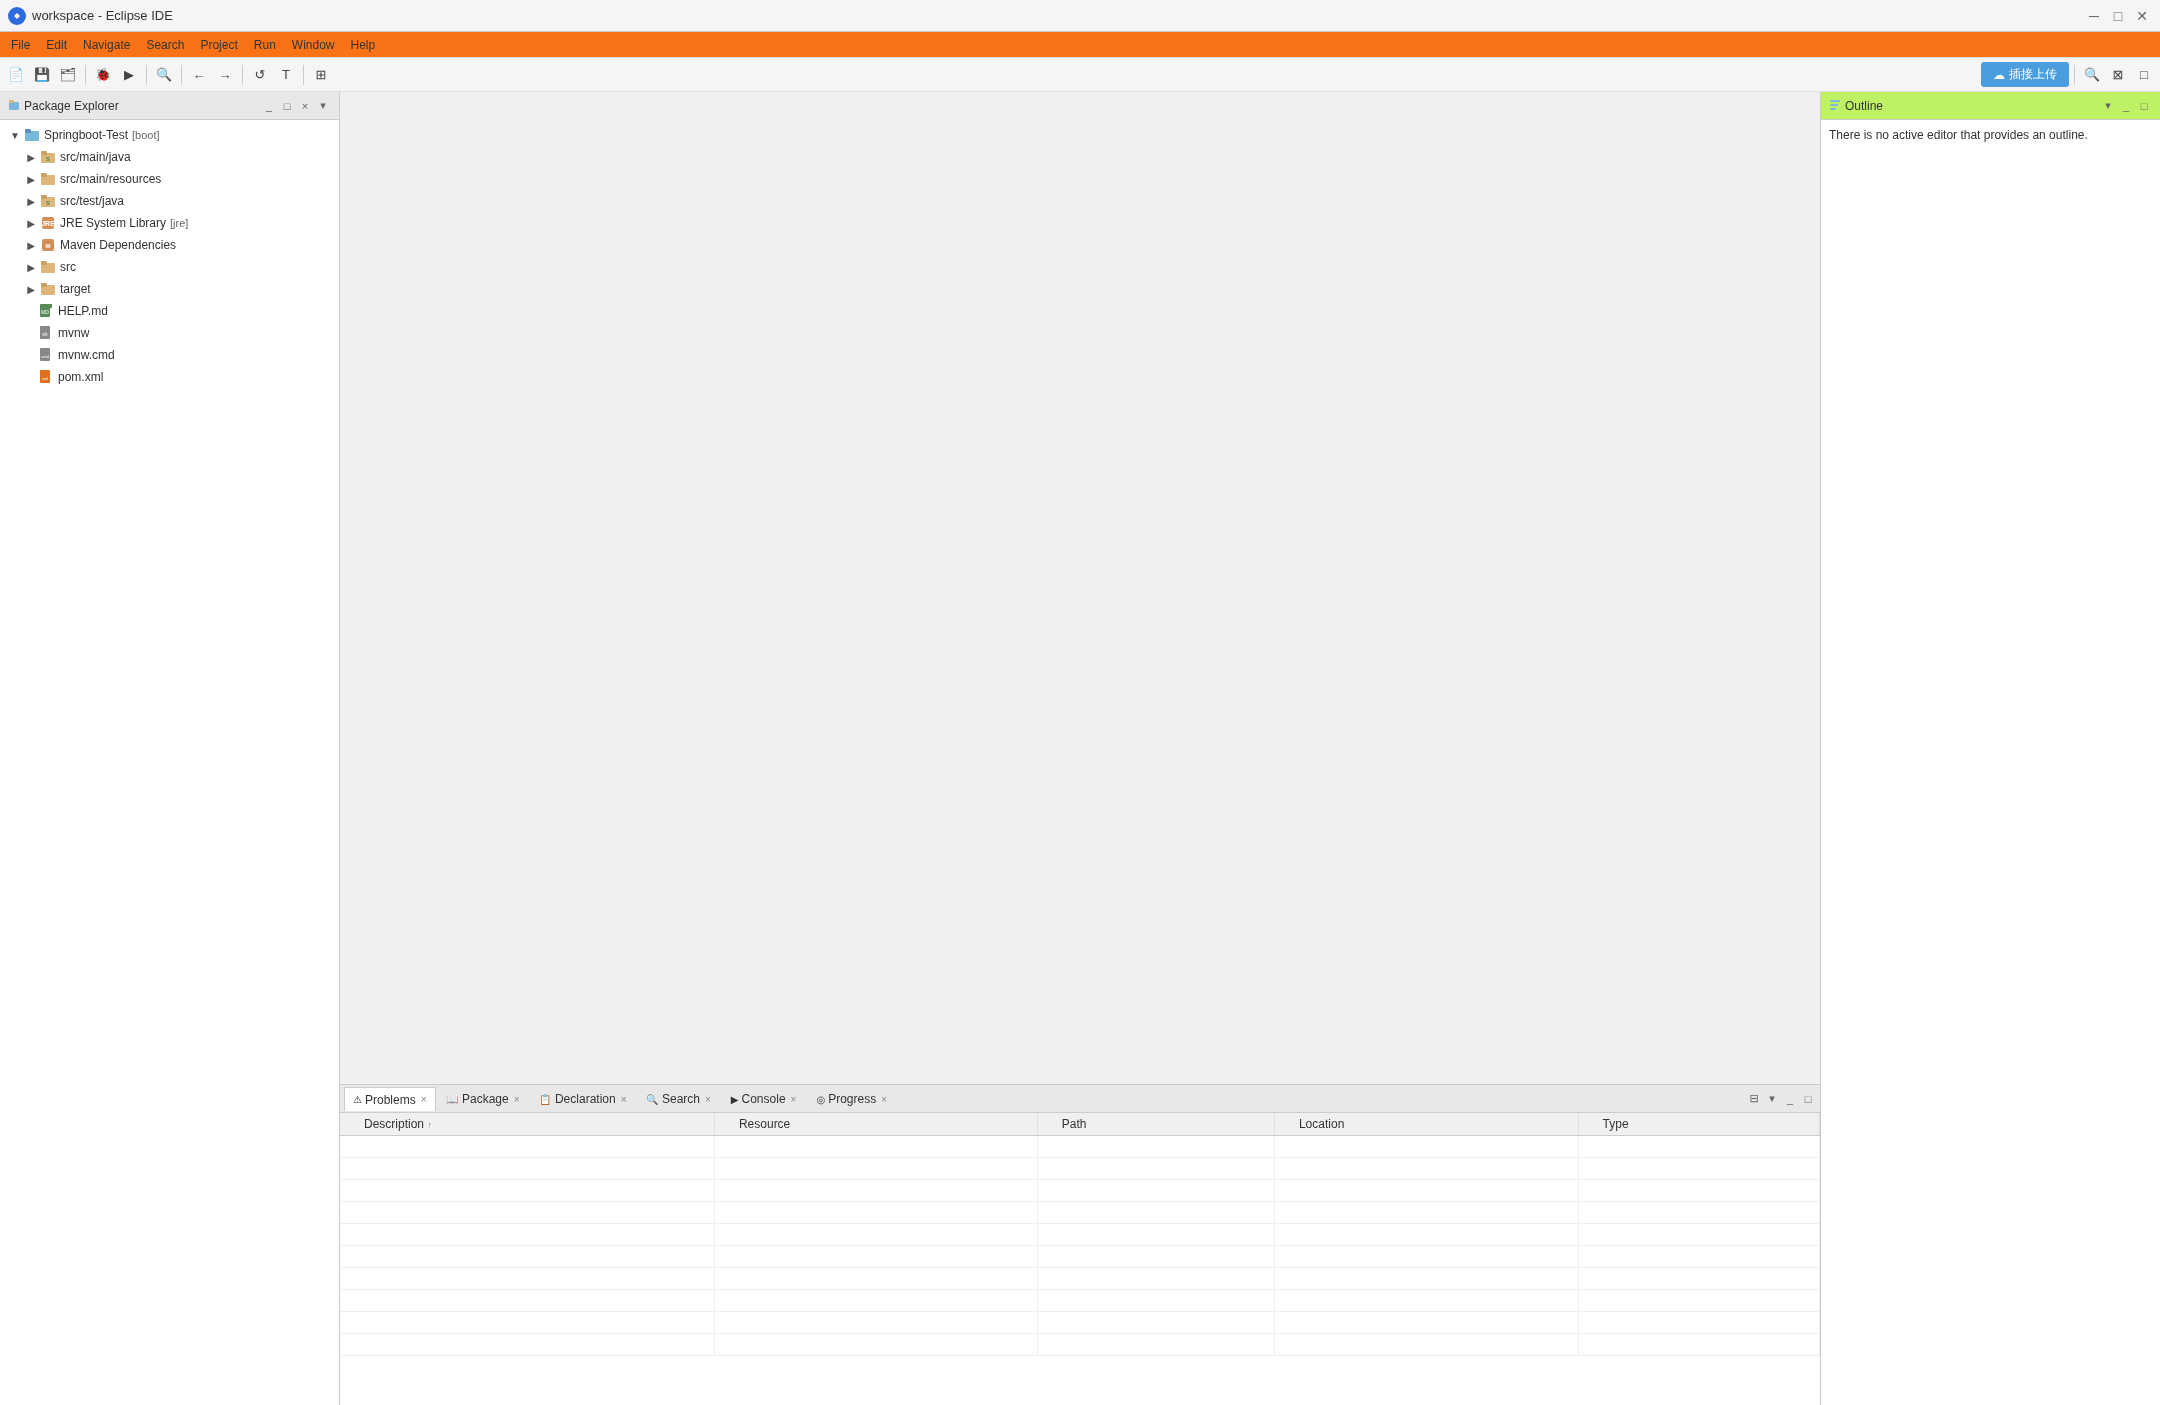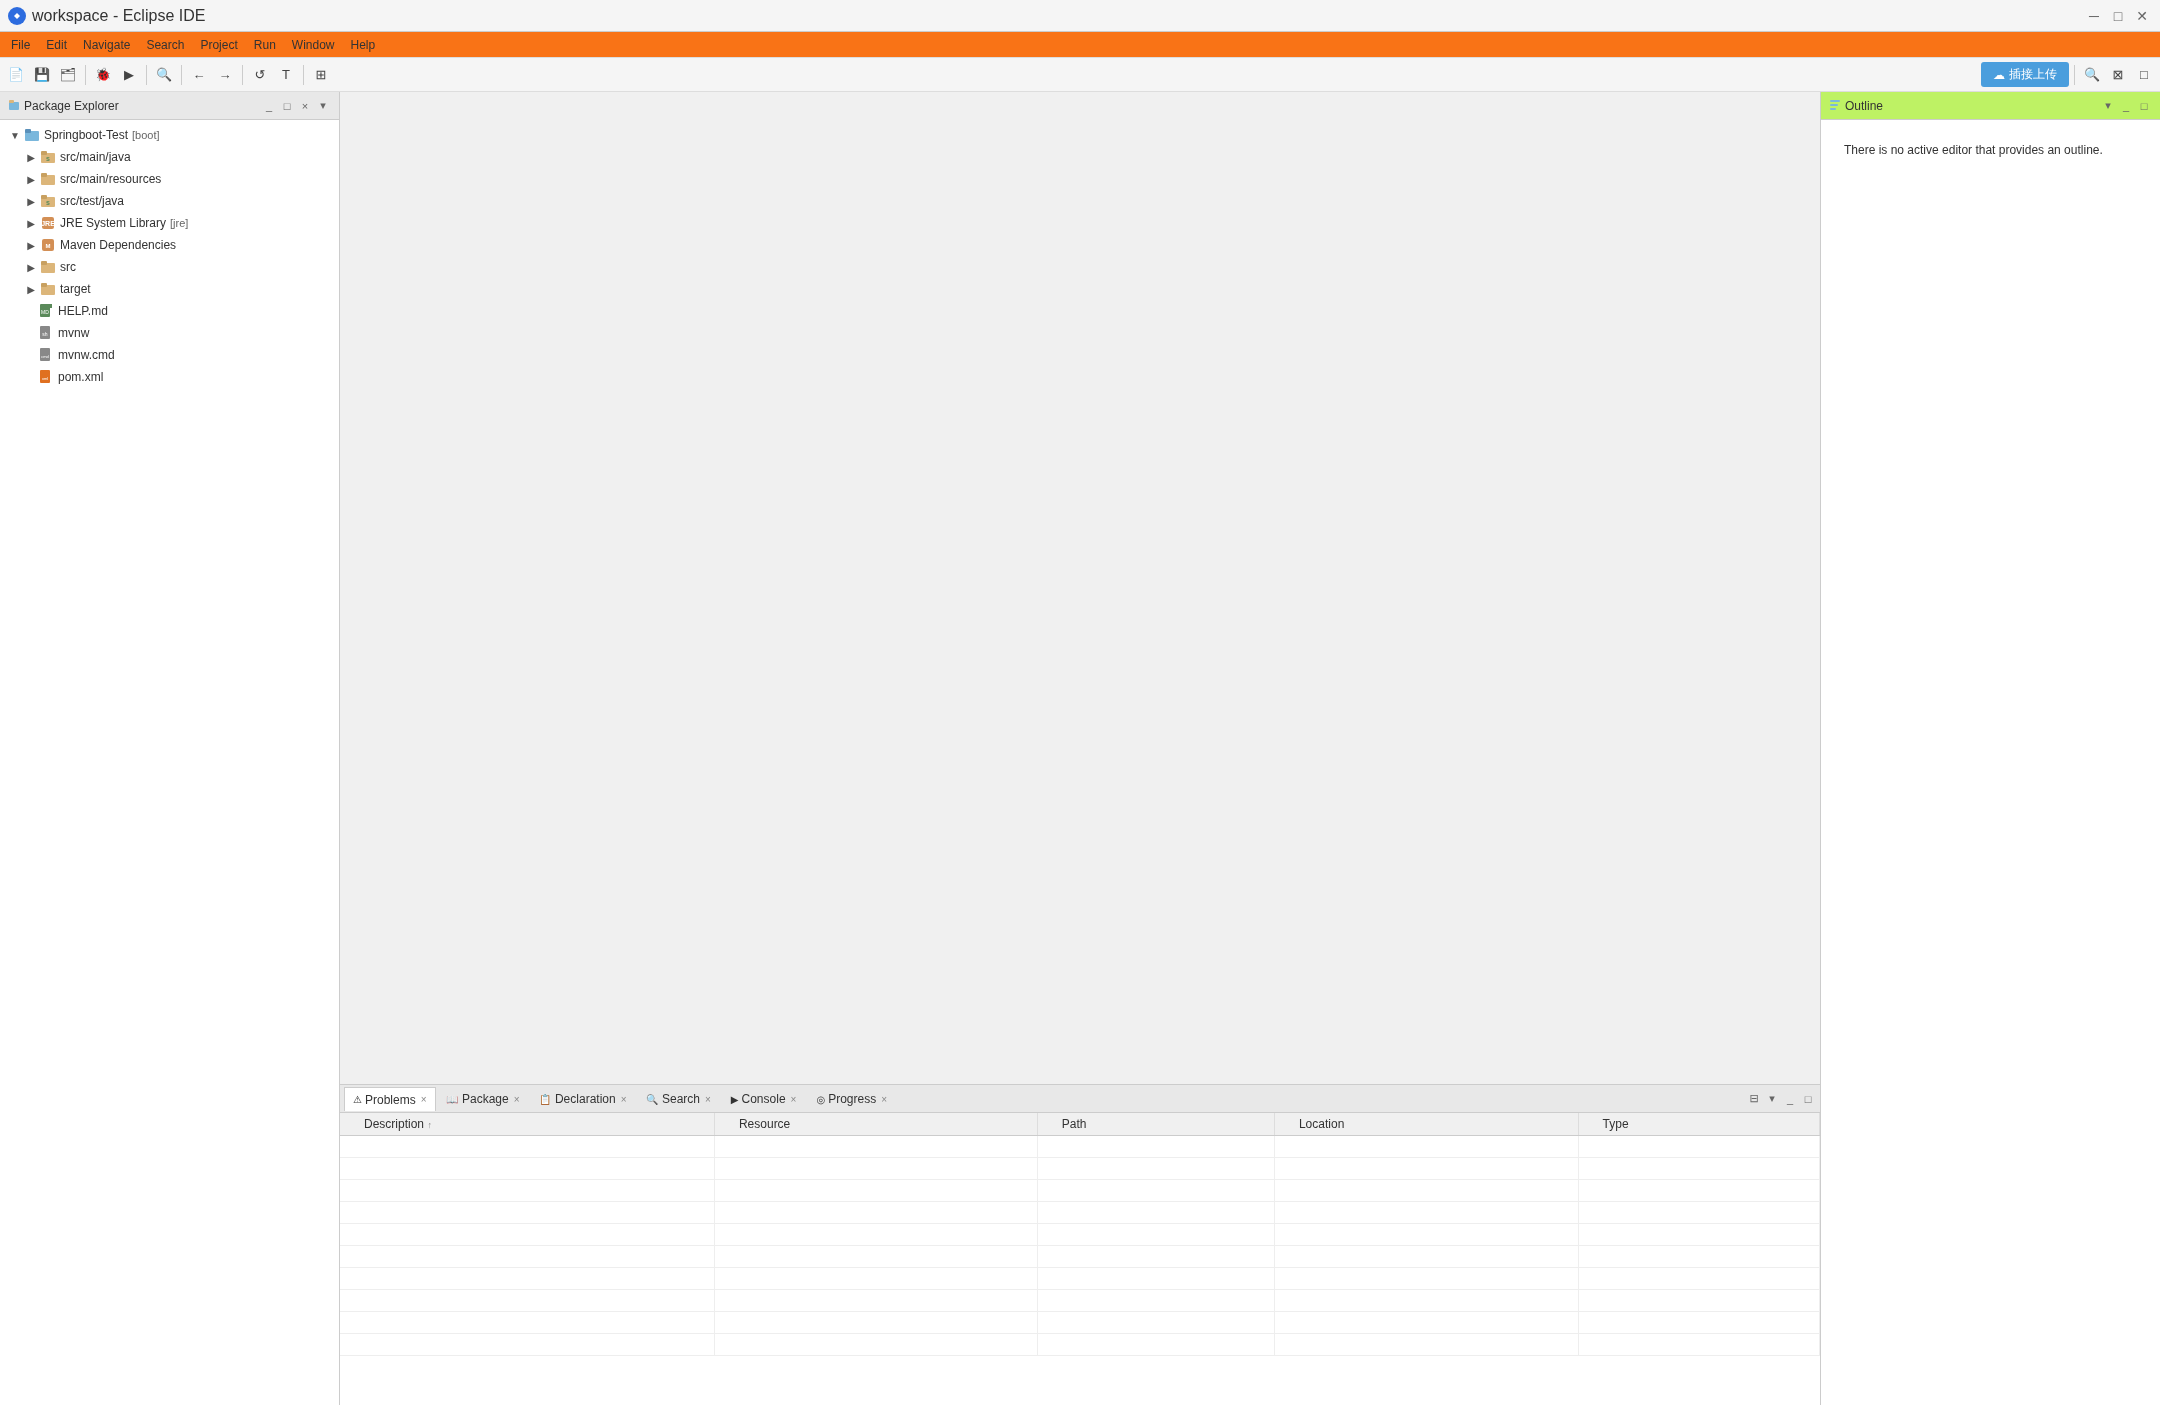--- a/index.html
+++ b/index.html
@@ -14,21 +14,21 @@
       padding: 0 8px;
       border-bottom: 1px solid #ccc;
       position: relative;
     }
     .title-bar .app-icon {
       width: 18px; height: 18px; margin-right: 6px;
       background: #2d6cdf; border-radius: 50%;
       display: flex; align-items: center; justify-content: center;
       color: white; font-size: 10px; font-weight: bold;
     }
-    .title-bar .title-text { font-size: 16px; color: #333; flex: 1; }
+    .title-bar .title-text { font-size: 13px; color: #333; flex: 1; }
     .title-bar .window-controls { display: flex; gap: 4px; }
     .title-bar .win-btn {
       width: 20px; height: 20px; border: none; background: transparent;
       cursor: pointer; font-size: 14px; color: #666; display: flex; align-items: center; justify-content: center;
     }
 
     
     .menu-bar {
       background: #f97316;
       height: 26px;
@@ -133,21 +133,21 @@
     
     .outline-panel {
       width: 340px;
       min-width: 340px;
       background: white;
       border-left: 1px solid #ccc;
       display: flex;
       flex-direction: column;
     }
     .outline-message {
-      padding: 23px;
+      padding: 8px;
       font-size: 12px;
       color: #333;
     }
 
     
     .workspace {
       display: flex;
       flex-direction: column;
       width: 2160px;
       height: 1405px;

